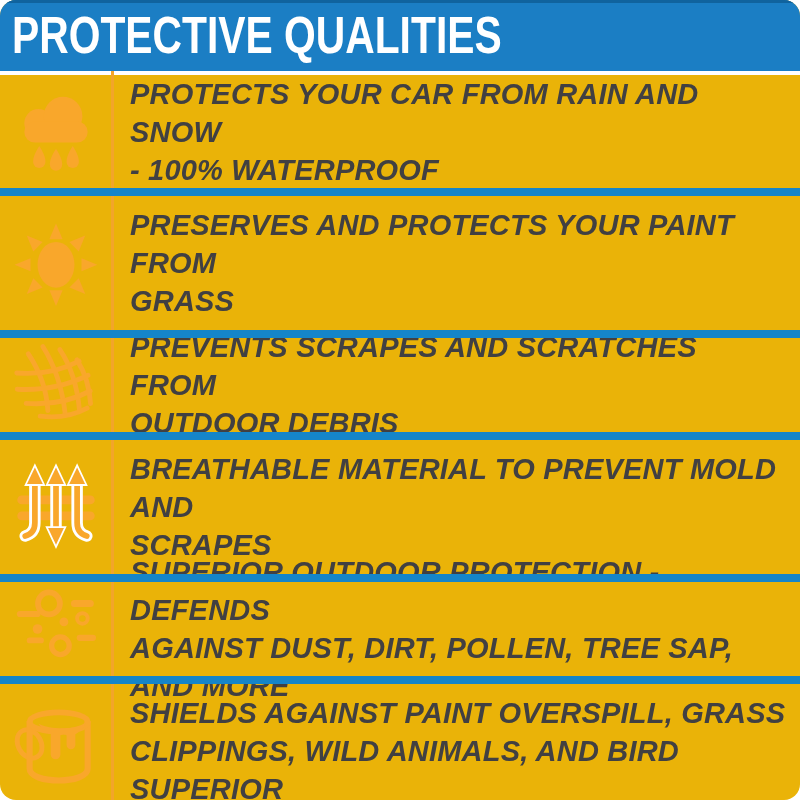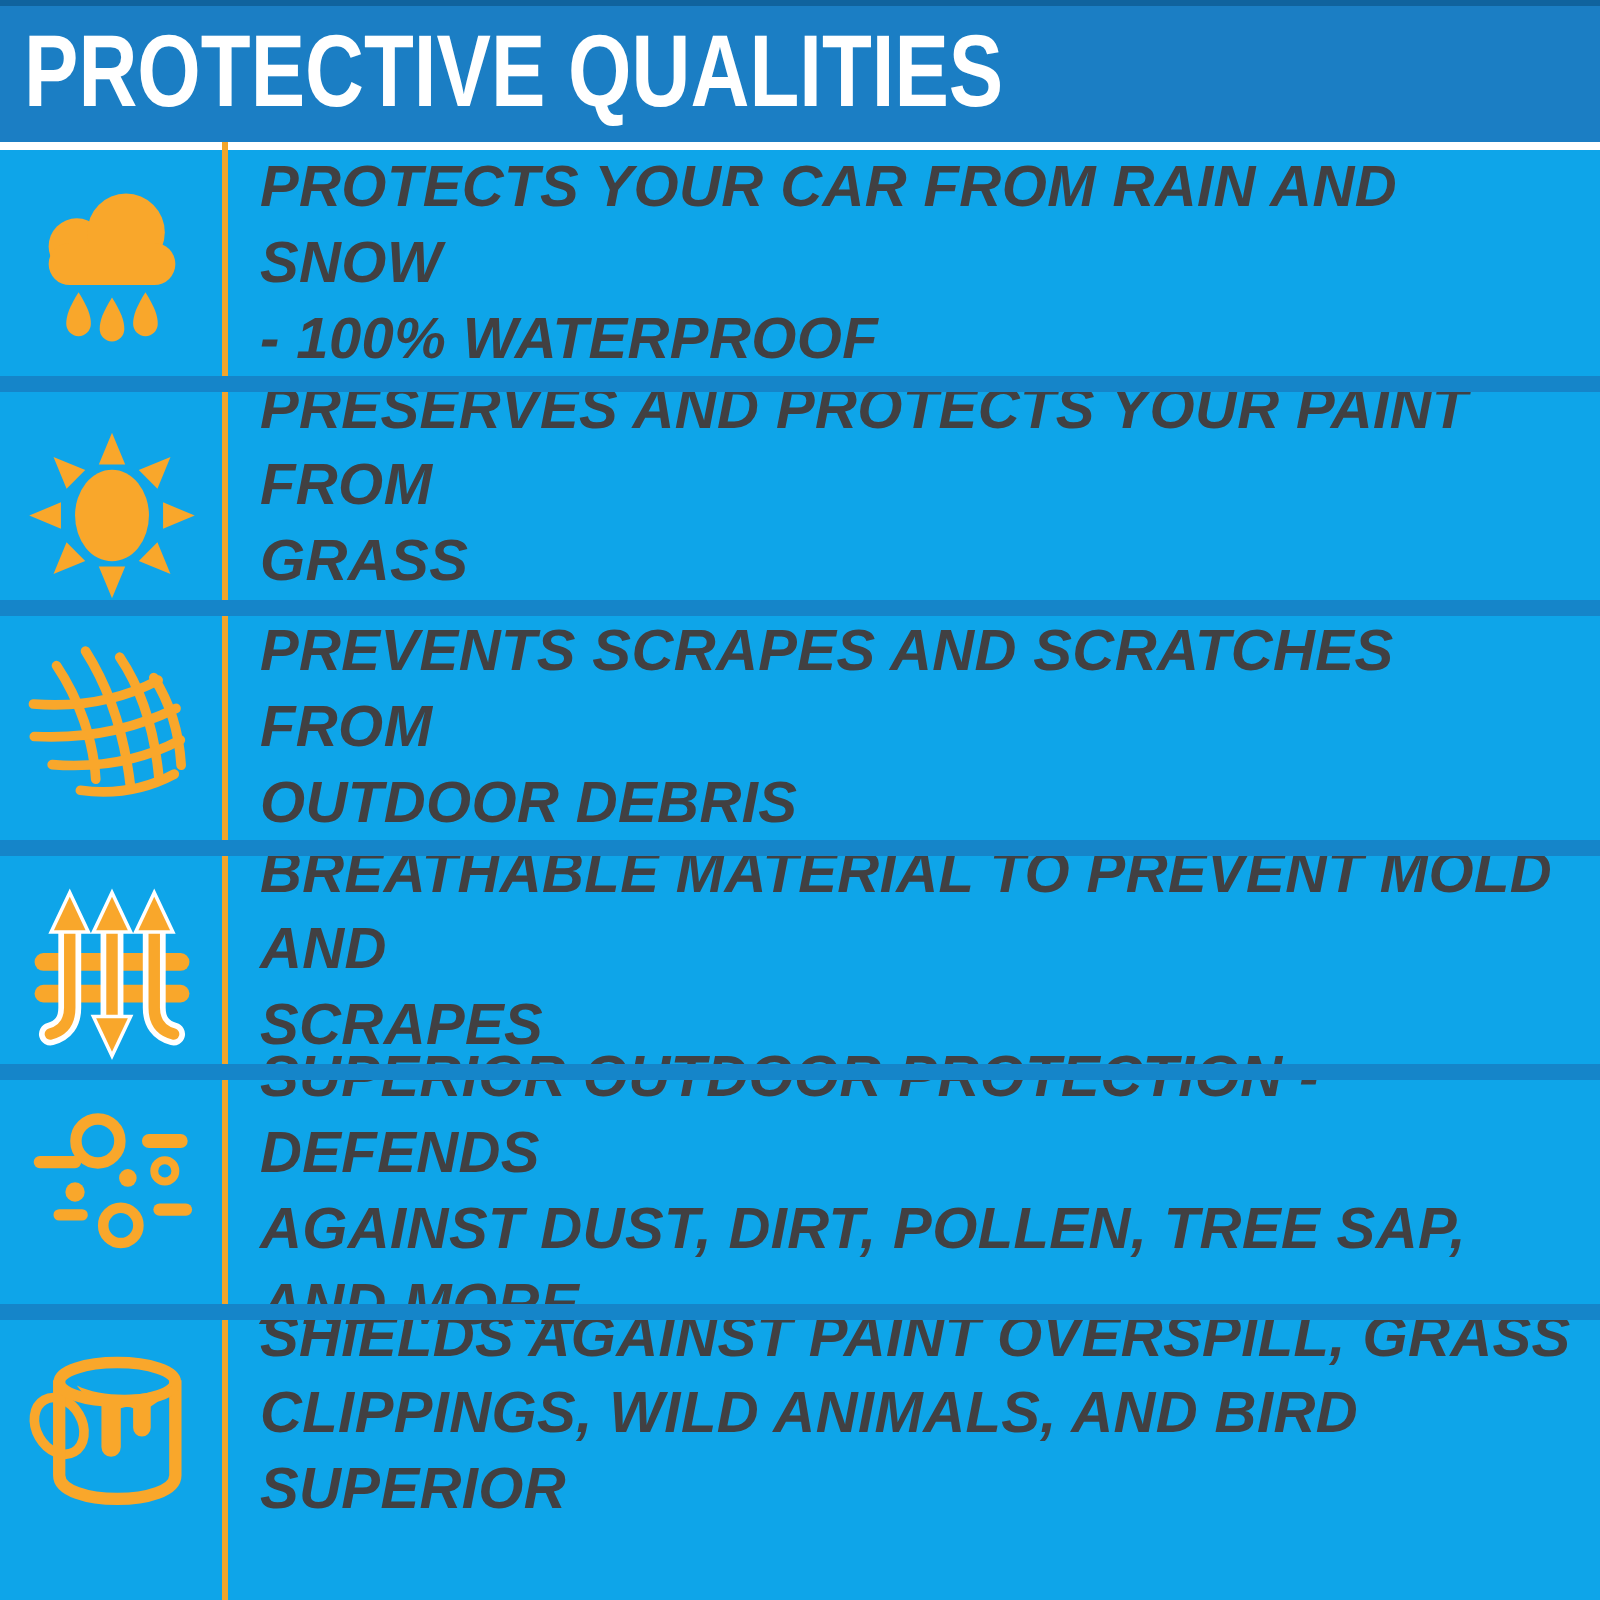--- a/index.html
+++ b/index.html
@@ -1,32 +1,33 @@
 <!DOCTYPE html>
 <html><head>
 <meta charset="utf-8">
 <style>
   html,body{margin:0;padding:0;background:#ffffff;}
   .page{
-    width:800px;height:800px;position:relative;background:#0ea5e9;overflow:hidden;
+    width:800px;height:800px;position:relative;background:#eab308;overflow:hidden;
     font-family:"Liberation Sans","DejaVu Sans",sans-serif;
+    border-radius:16px;
     --header-bg:#1b7ec4; --header-top:#10639e; --divider:#1585c9;
     --accent-line:#f2a52b; --icon:#f9a72b; --text:#414042;
   }
   .header{height:71px;background:var(--header-bg);display:flex;align-items:center;position:relative;}
   .header::before{content:"";position:absolute;top:0;left:0;right:0;height:3px;background:var(--header-top);}
   .header-title{
     margin:0;padding-left:15px;color:#ffffff;font-size:51px;font-weight:bold;
     white-space:nowrap;transform:scaleX(0.8);transform-origin:left center;letter-spacing:0px;
   }
   .header-spacer{height:4px;background:#ffffff;}
   .accent-line{position:absolute;left:111px;top:71px;width:3px;height:729px;background:var(--accent-line);z-index:1;}
   .divider{position:relative;z-index:2;height:8px;background:var(--divider);}
   .row{display:flex;align-items:center;}
-  .row.h113{height:113px;} .row.h116{height:104px;align-items:flex-end;} .row.h112{height:112px;}
+  .row.h113{height:113px;} .row.h116{height:134px;} .row.h112{height:94px;}
   .icon-cell{flex:0 0 112px;width:112px;display:flex;justify-content:center;align-items:center;}
   .icon-cell svg{width:88px;height:88px;color:var(--icon);display:block;}
   .text-cell{
     padding:0 12px 0 18px;color:var(--text);
     font-weight:bold;font-style:italic;font-size:29px;line-height:38px;letter-spacing:0.2px;
   }
   .wcase{paint-order:stroke;stroke:#ffffff;}
 </style>
 </head>
 <body>

